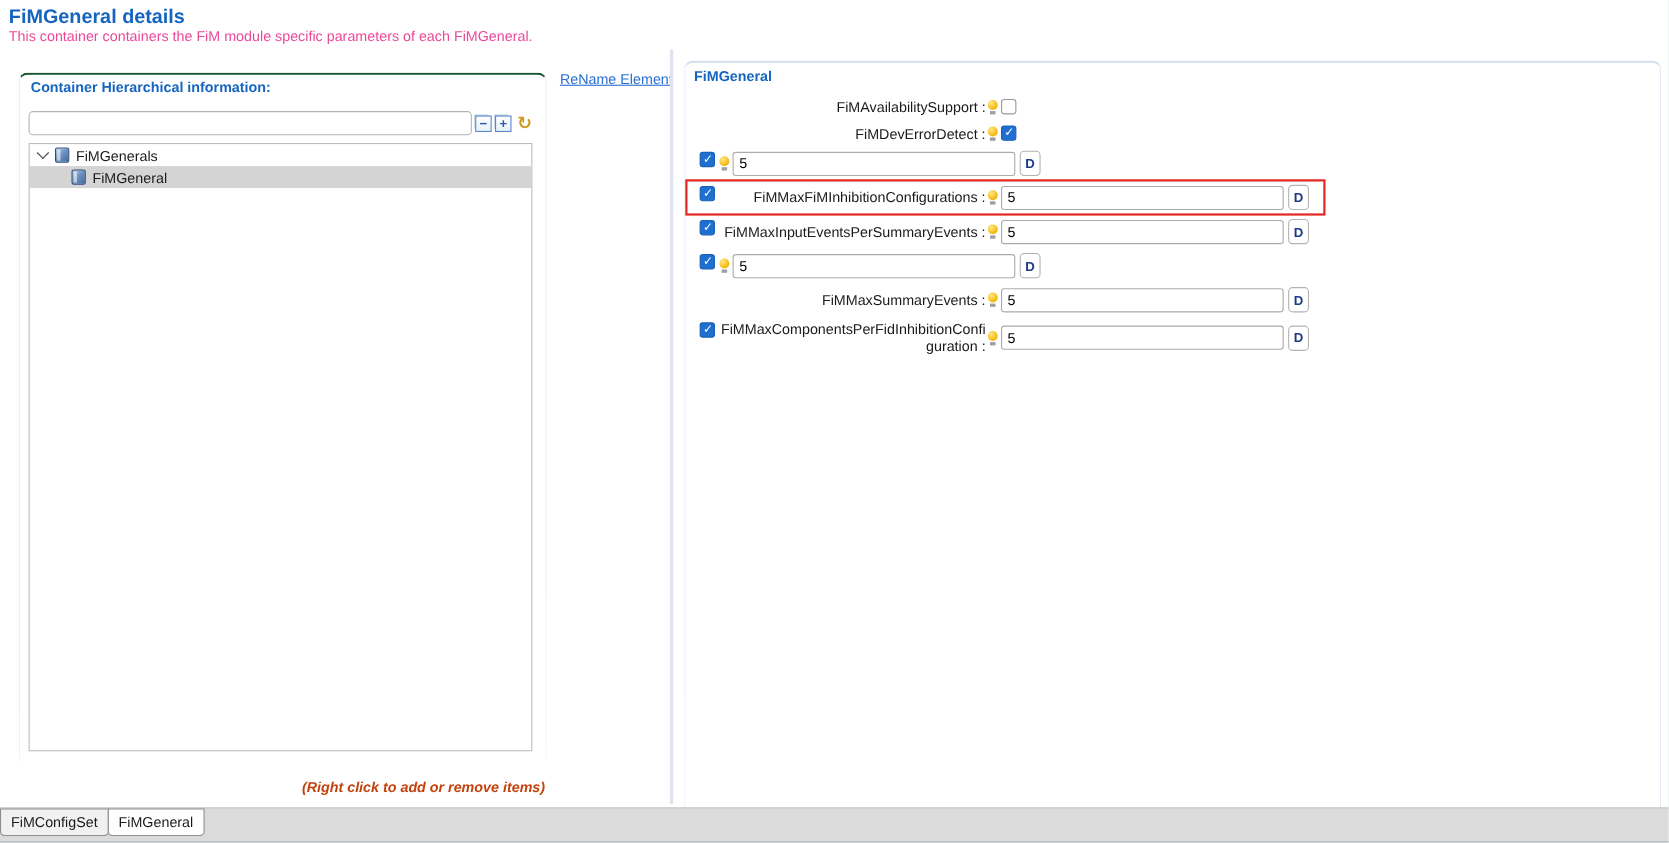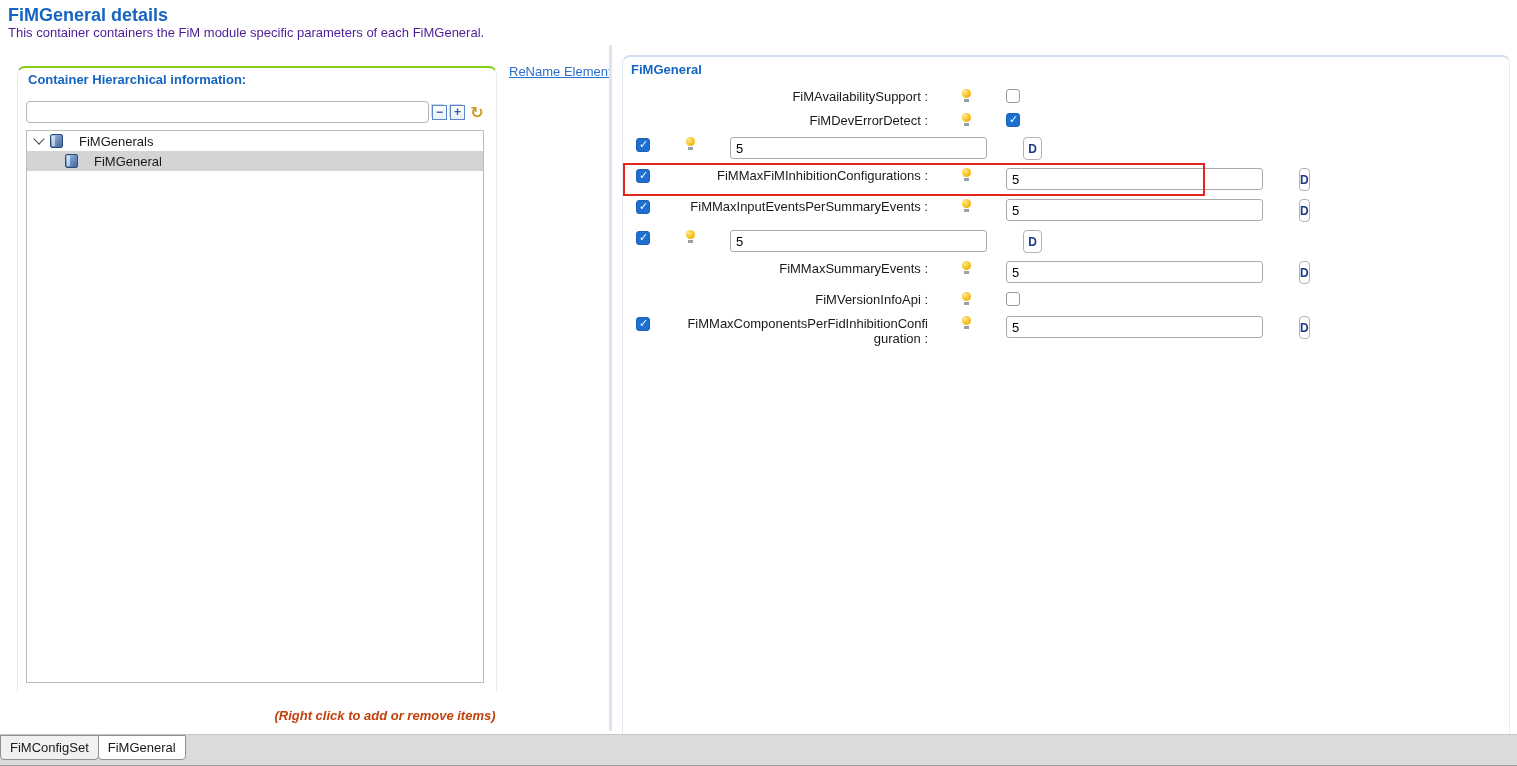--- a/index.html
+++ b/index.html
@@ -1,25 +1,25 @@
 <!DOCTYPE html>
 <html><head>
 <meta charset="utf-8">
 <style>
   html,body{margin:0;padding:0;}
   body{
     width:1517px;height:766px;position:relative;overflow:hidden;background:#fff;
     font-family:"Liberation Sans","DejaVu Sans",sans-serif;font-size:13px;color:#1a1a1a;
   }
   .page-title{position:absolute;left:8px;top:5px;font-weight:bold;color:#1565c0;font-size:18px;}
-  .page-desc{position:absolute;left:8px;top:25px;color:#4c1d95;}
+  .page-desc{position:absolute;left:8px;top:25px;color:#ec4899;}
 
   
   .left-panel{position:absolute;left:17px;top:66px;width:478px;height:624px;
-    border:1px solid #e6ecf6;border-top:2px solid #84cc16;border-bottom:none;border-radius:8px 8px 0 0;}
+    border:1px solid #e6ecf6;border-top:2px solid #14532d;border-bottom:none;border-radius:8px 8px 0 0;}
   .left-panel-title{position:absolute;left:10px;top:4px;font-weight:bold;color:#1565c0;}
   .search-input{position:absolute;left:8px;top:33px;width:403px;height:22px;box-sizing:border-box;
     border:1px solid #b4b4b4;border-radius:4px;padding:0 5px;font:inherit;outline:none;}
   .icon-btn{position:absolute;top:37px;width:15px;height:15px;box-sizing:border-box;
     border:1px solid #5b86c9;background:linear-gradient(#ffffff,#e8f0fb);color:#2d5ca8;
     font-size:12px;line-height:12px;text-align:center;font-weight:bold;cursor:pointer;
     box-shadow:-2px -2px 0 -1px #c9d8ef;}
   .icon-collapse{left:414px;}
   .icon-expand{left:432px;}
   .icon-sync{left:450px;border:none;background:none;box-shadow:none;color:#cf9a1d;
@@ -28,32 +28,32 @@
     border:1px solid #bdbdbd;background:#fff;overflow:hidden;}
   .tree-row{height:20px;display:flex;align-items:center;cursor:default;}
   .tree-row.selected{background:#d4d4d4;}
   .chev{width:7px;height:7px;border-right:1.5px solid #4a4a4a;border-bottom:1.5px solid #4a4a4a;
     transform:rotate(45deg);margin-left:8px;margin-top:-4px;flex:0 0 7px;}
   .indent{flex:0 0 38px;}
   .lvl0-gap{flex:0 0 7px;}
   .node-icon{width:13px;height:14px;flex:0 0 13px;box-sizing:border-box;border:1px solid #2c4a7c;border-radius:2px;
     background:linear-gradient(135deg,#b8cfe8 0%,#6f94c4 45%,#46699c 100%);position:relative;}
   .node-icon::before{content:"";position:absolute;left:1px;top:1px;bottom:1px;width:3px;background:rgba(255,255,255,.55);}
-  .tree-label{margin-left:16px;}
+  .tree-label{margin-left:6px;}
   .hint{position:absolute;left:120px;top:708px;width:530px;text-align:center;
     font-weight:bold;font-style:italic;color:#c2410c;}
   .rename-link{position:absolute;left:509px;top:64px;color:#2a6fd1;text-decoration:underline;cursor:pointer;}
   .vdivider{position:absolute;left:609px;top:45px;width:3px;height:686px;background:#dde4f0;}
 
   
   .right-panel{position:absolute;left:622px;top:55px;width:886px;height:680px;
     border:1px solid #e6ecf6;border-top:2px solid #d2ddef;border-bottom:none;border-radius:8px 8px 0 0;}
   .right-panel-title{position:absolute;left:8px;top:5px;font-weight:bold;color:#1565c0;}
   .form{position:absolute;left:13px;top:32px;width:560px;}
-  .frow{display:flex;align-items:flex-start;margin-bottom:8px;min-height:16px;gap:32px;}
+  .frow{display:flex;align-items:center;margin-bottom:8px;min-height:16px;}
   .lead{flex:0 0 14px;width:14px;height:14px;margin-right:4px;align-self:flex-start;margin-top:1px;}
   .cb{width:14px;height:14px;box-sizing:border-box;border:1px solid #999;border-radius:3px;
     background:#fff;display:inline-block;position:relative;flex:0 0 14px;}
   .cb.checked{background:#1f6fd1;border-color:#1a61b8;}
   .cb.checked::after{content:"\2713";color:#fff;font-size:11px;font-weight:bold;position:absolute;left:2px;top:-1px;}
   .flabel{flex:0 0 242px;text-align:right;word-break:break-all;line-height:15px;margin-right:2px;}
   .bulb{flex:0 0 9px;width:9px;height:13px;position:relative;margin-right:3px;}
   .bulb::before{content:"";position:absolute;left:0;top:0;width:9px;height:9px;border-radius:50%;
     background:radial-gradient(circle at 35% 32%,#ffe98c 0%,#f6bd16 60%,#e09a00 100%);}
   .bulb::after{content:"";position:absolute;left:2px;bottom:0;width:5px;height:3px;background:#9aa0a6;}
@@ -147,26 +147,20 @@
         <button class="dbtn">D</button>
       </div>
       <div class="frow">
         <span class="lead"></span>
         <span class="flabel">FiMMaxSummaryEvents :</span>
         <span class="bulb"></span>
         <input class="finput" value="5" style="">
         <button class="dbtn">D</button>
       </div>
       <div class="frow">
-        <span class="lead"></span>
-        <span class="flabel">FiMVersionInfoApi :</span>
-        <span class="bulb"></span>
-        <span class="cb"></span>
-      </div>
-      <div class="frow">
         <span class="lead cb checked"></span>
         <span class="flabel">FiMMaxComponentsPerFidInhibitionConfiguration :</span>
         <span class="bulb"></span>
         <input class="finput" value="5" style="">
         <button class="dbtn">D</button>
       </div>
     </div>
 </div>
 
 <div class="bottom-bar">

